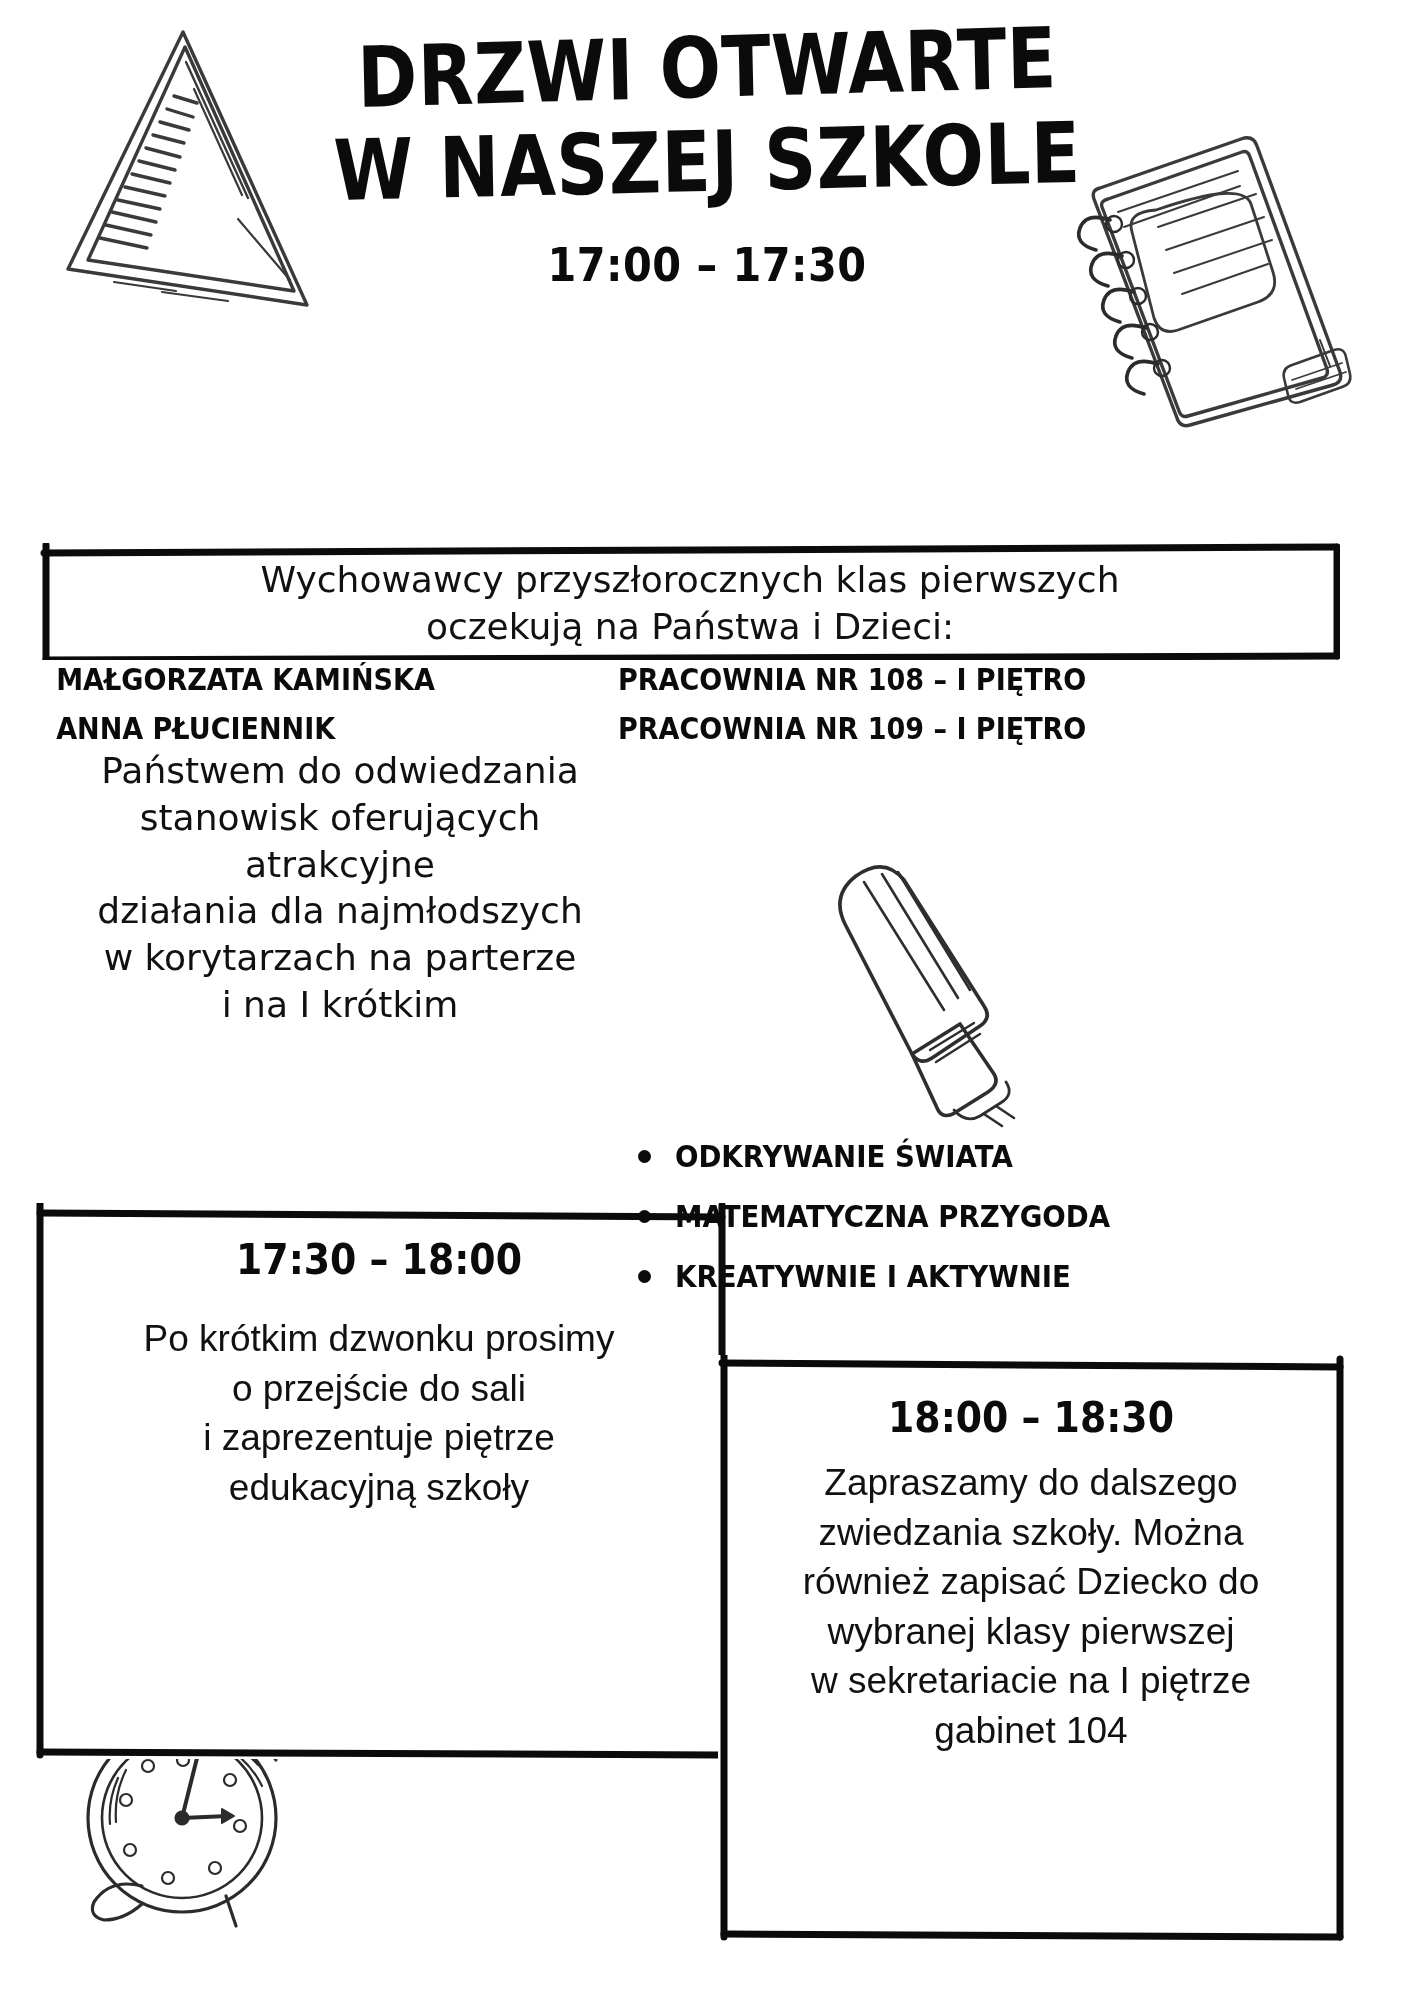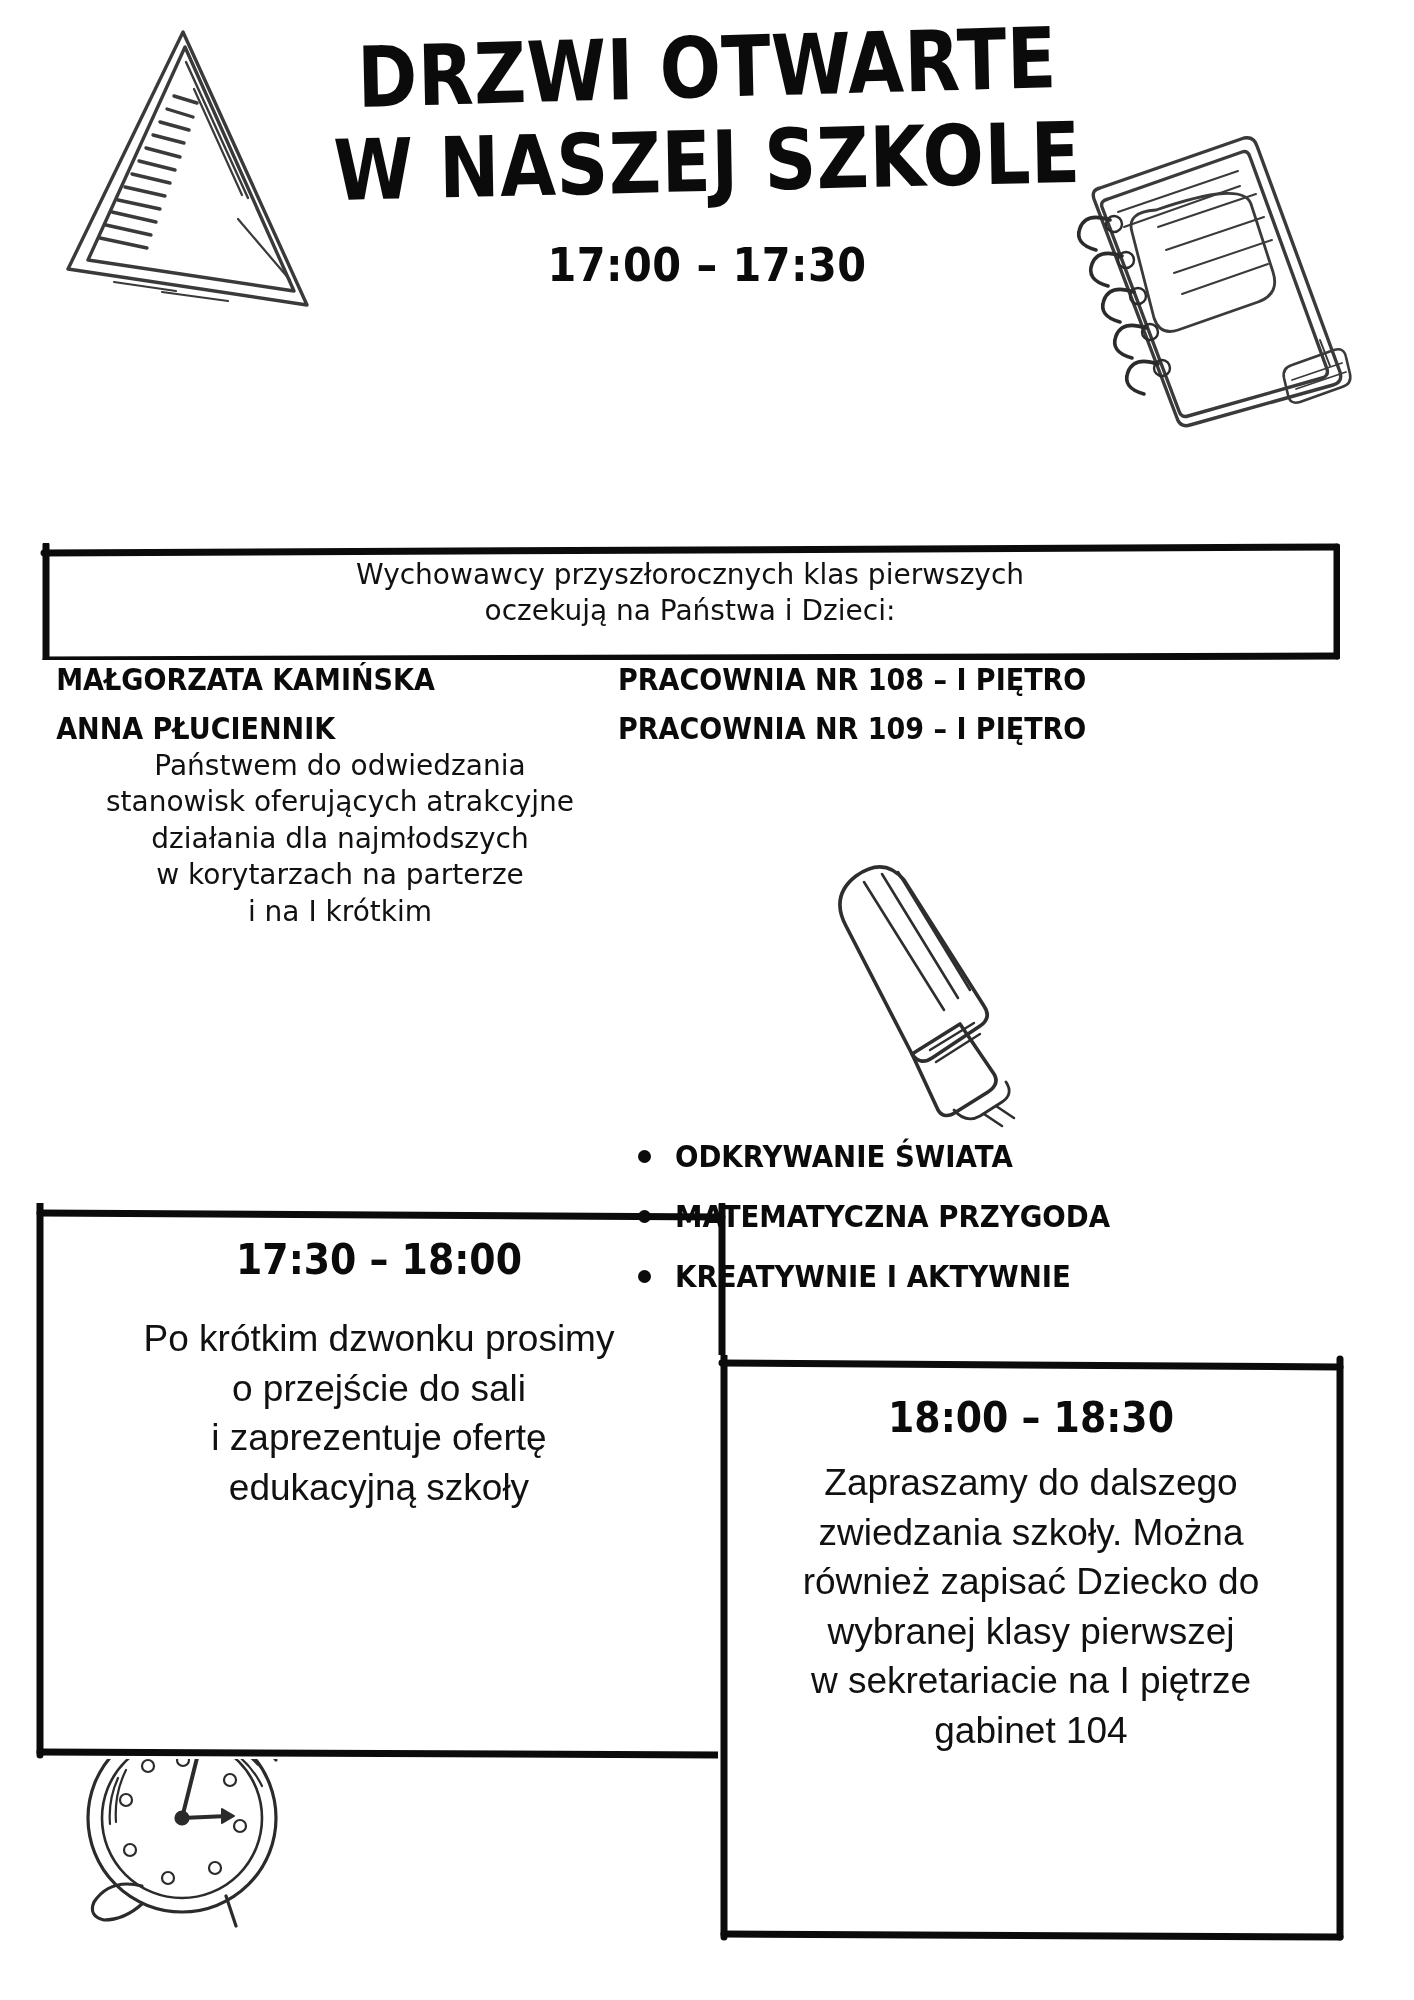--- a/index.html
+++ b/index.html
@@ -85,21 +85,21 @@
   
   #box-session-3 { left: 718px; top: 1355px; width: 626px; height: 587px; }
 
   
   .body-text {
     font-family: "DejaVu Sans", sans-serif;
     font-weight: 400;
     color: #111111;
   }
   .intro-line {
-    font-size: 28px;
+    font-size: 36px;
     line-height: 1.30;
     text-align: center;
   }
   .session-time {
     font-family: "DejaVu Sans", sans-serif;
     font-weight: 700;
     font-size: 42px;
     text-align: center;
     transform: scaleX(0.9);
     color: #0b0b0b;
@@ -348,21 +348,21 @@
       <path d="M690 2 L690 552"></path>
       <path d="M688 552 L8 549"></path>
       <path d="M8 0 L8 552"></path>
     </g>
   </svg>
   <div class="box-inner" id="session-2-content">
     <div class="session-time">17:30 – 18:00</div>
     <div class="session-body">
       <div>Po krótkim dzwonku prosimy</div>
       <div>o przejście do sali</div>
-      <div>i zaprezentuje ofertę</div>
+      <div>i zaprezentuje piętrze</div>
       <div>edukacyjną szkoły</div>
     </div>
   </div>
 </div>
 
 <div class="hand-box" id="box-session-3">
   <svg class="box-frame" viewBox="0 0 626 587" preserveAspectRatio="none">
     <g fill="none" stroke="#0b0b0b" stroke-width="7" stroke-linecap="round">
       <path d="M4 8 L622 12"></path>
       <path d="M622 4 L622 582"></path>

